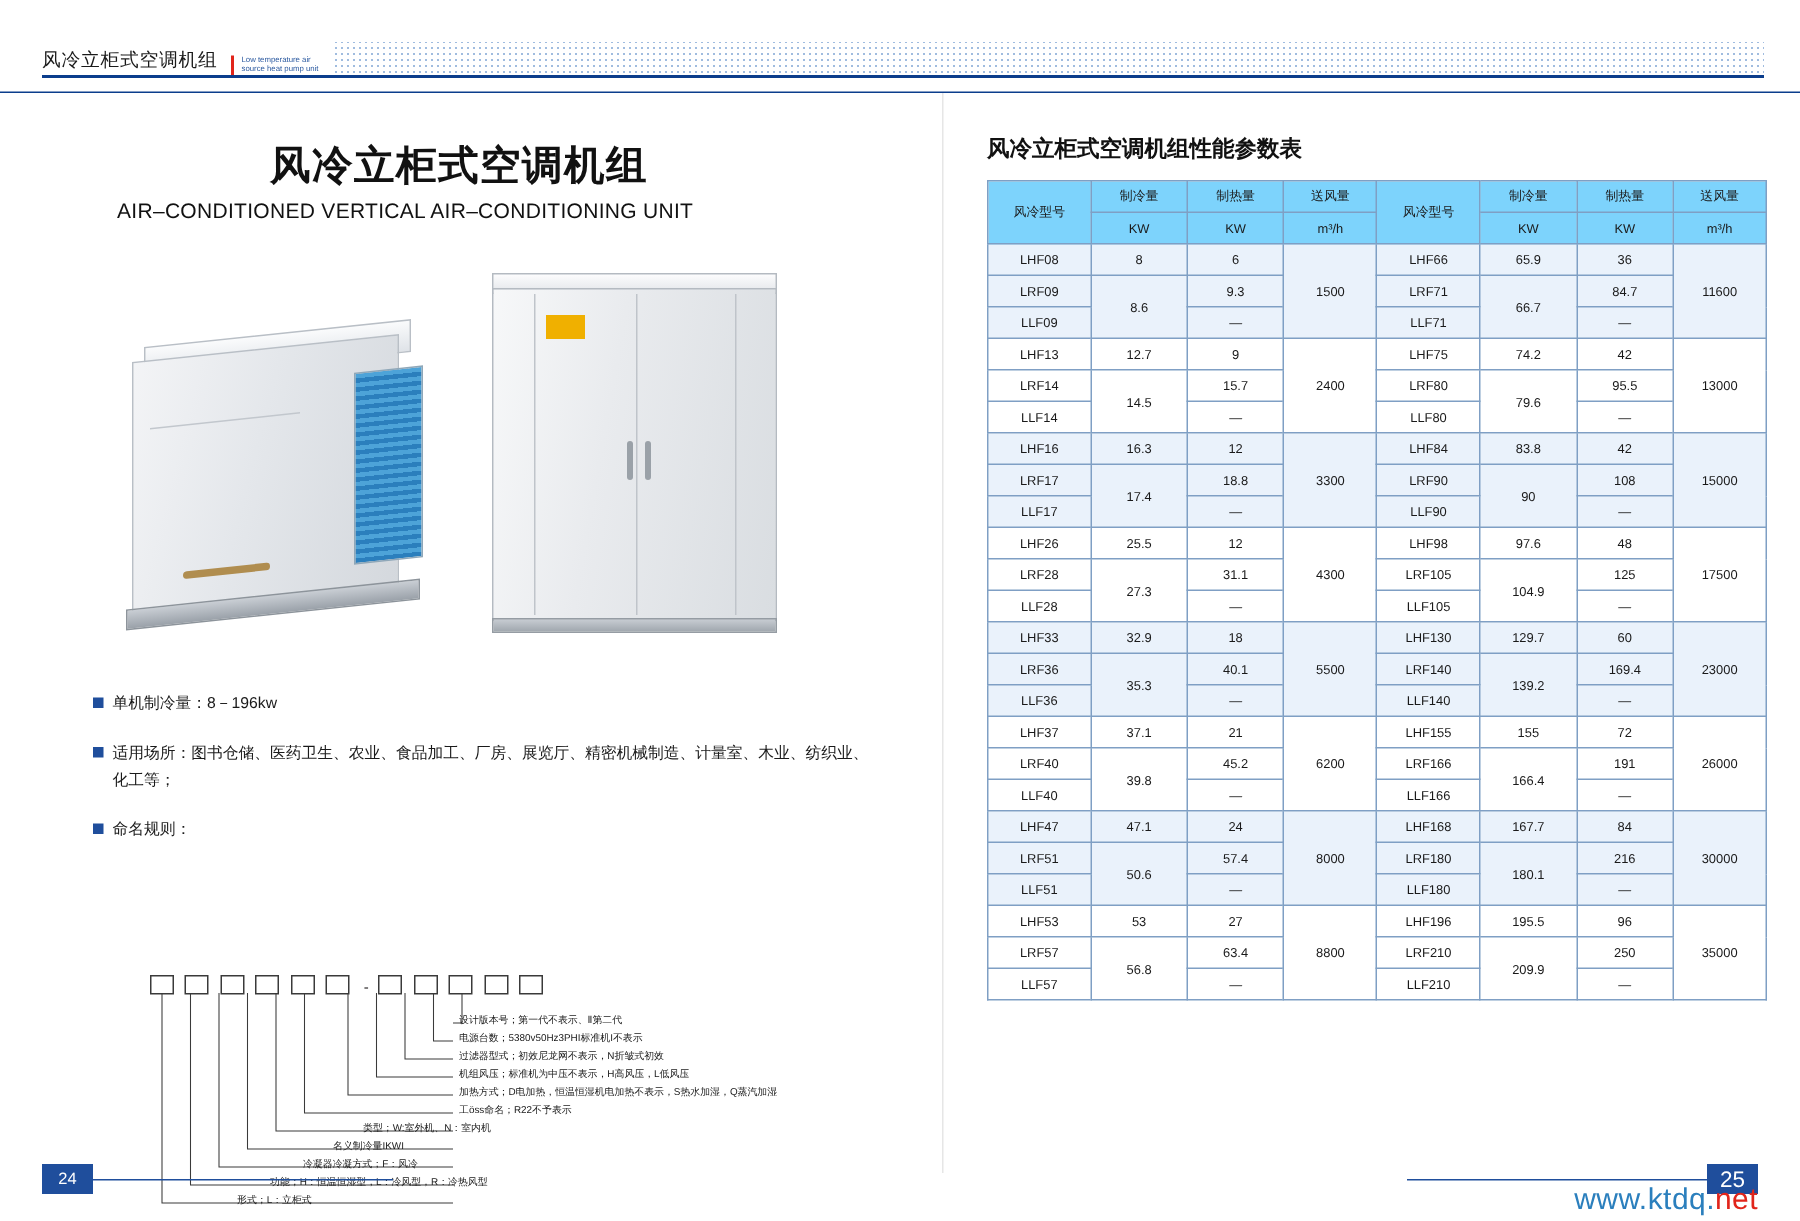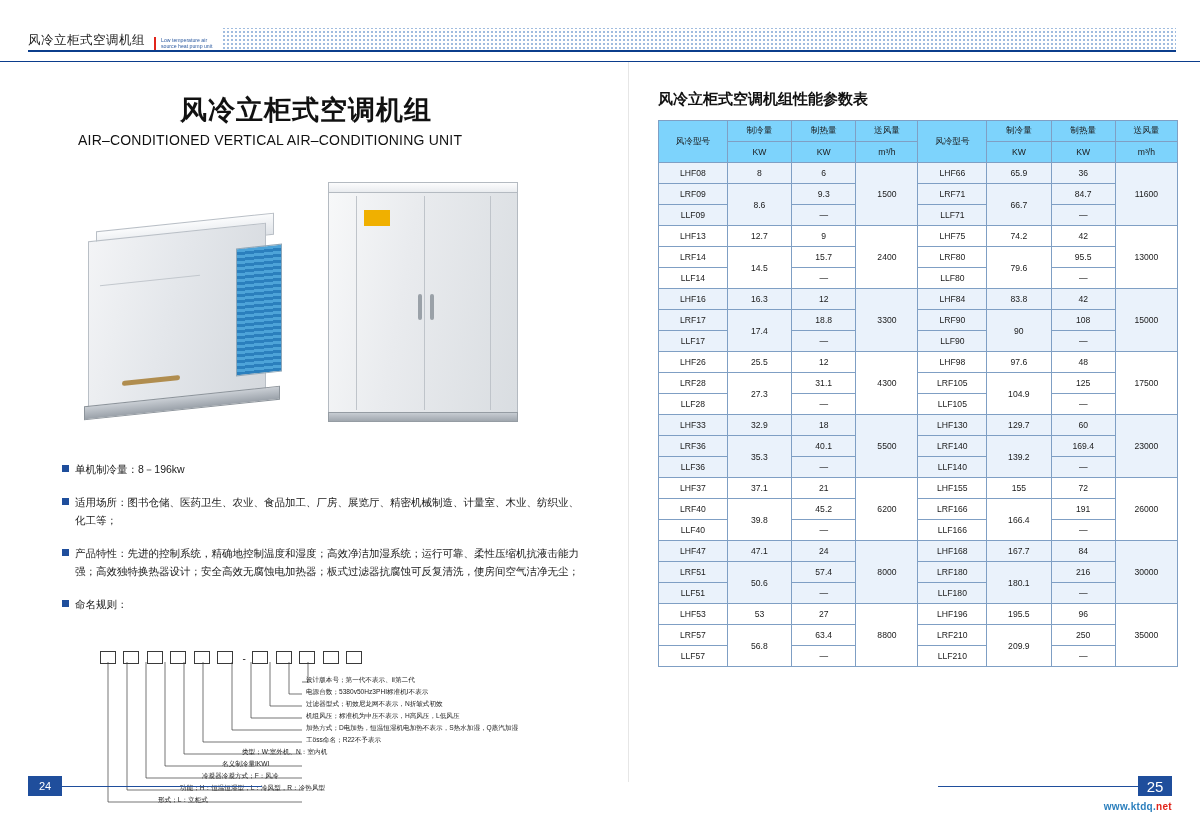--- a/index.html
+++ b/index.html
@@ -165,21 +165,21 @@
   }
   table.spec th { background: #7dd3fc; font-size: 8.6px; }
   table.spec td { background: #ffffff; }
   table.spec tr.alt td { background: #eaf2fb; }
   .col-model { width: 62px; }
   .col-num { width: 58px; }
   .col-air { width: 56px; }
 
   .watermark {
     position: absolute; right: 28px; bottom: 2px;
-    font-size: 10px; color: #2b7fbd; font-weight: bold; letter-spacing: .3px; text-align: right;
+    font-size: 20px; color: #2b7fbd; font-weight: normal; letter-spacing: .3px; text-align: right;
   }
   .wm-red { color: #e1251b; }
 
   .spine {
     position: absolute; left: 628px; top: 62px; width: 1px; height: 720px;
     background: #e6e6e6;
   }
 </style>
 </head>
 <body>
@@ -223,24 +223,20 @@
   </div>
 
   <div class="bullets">
     <div class="bline">
       <div class="bsq"></div>
       <div class="btxt">单机制冷量：8－196kw</div>
     </div>
     <div class="bline">
       <div class="bsq"></div>
       <div class="btxt">适用场所：图书仓储、医药卫生、农业、食品加工、厂房、展览厅、精密机械制造、计量室、木业、纺织业、化工等；</div>
-    </div>
-    <div class="bline">
-      <div class="bsq"></div>
-      <div class="btxt">产品特性：先进的控制系统，精确地控制温度和湿度；高效净洁加湿系统；运行可靠、柔性压缩机抗液击能力强；高效独特换热器设计；安全高效无腐蚀电加热器；板式过滤器抗腐蚀可反复清洗，使房间空气洁净无尘；</div>
     </div>
     <div class="bline">
       <div class="bsq"></div>
       <div class="btxt">命名规则：</div>
     </div>
   </div>
 
   <div class="naming">
     <div class="nm-boxes">
       <span class="nm-box"></span>

